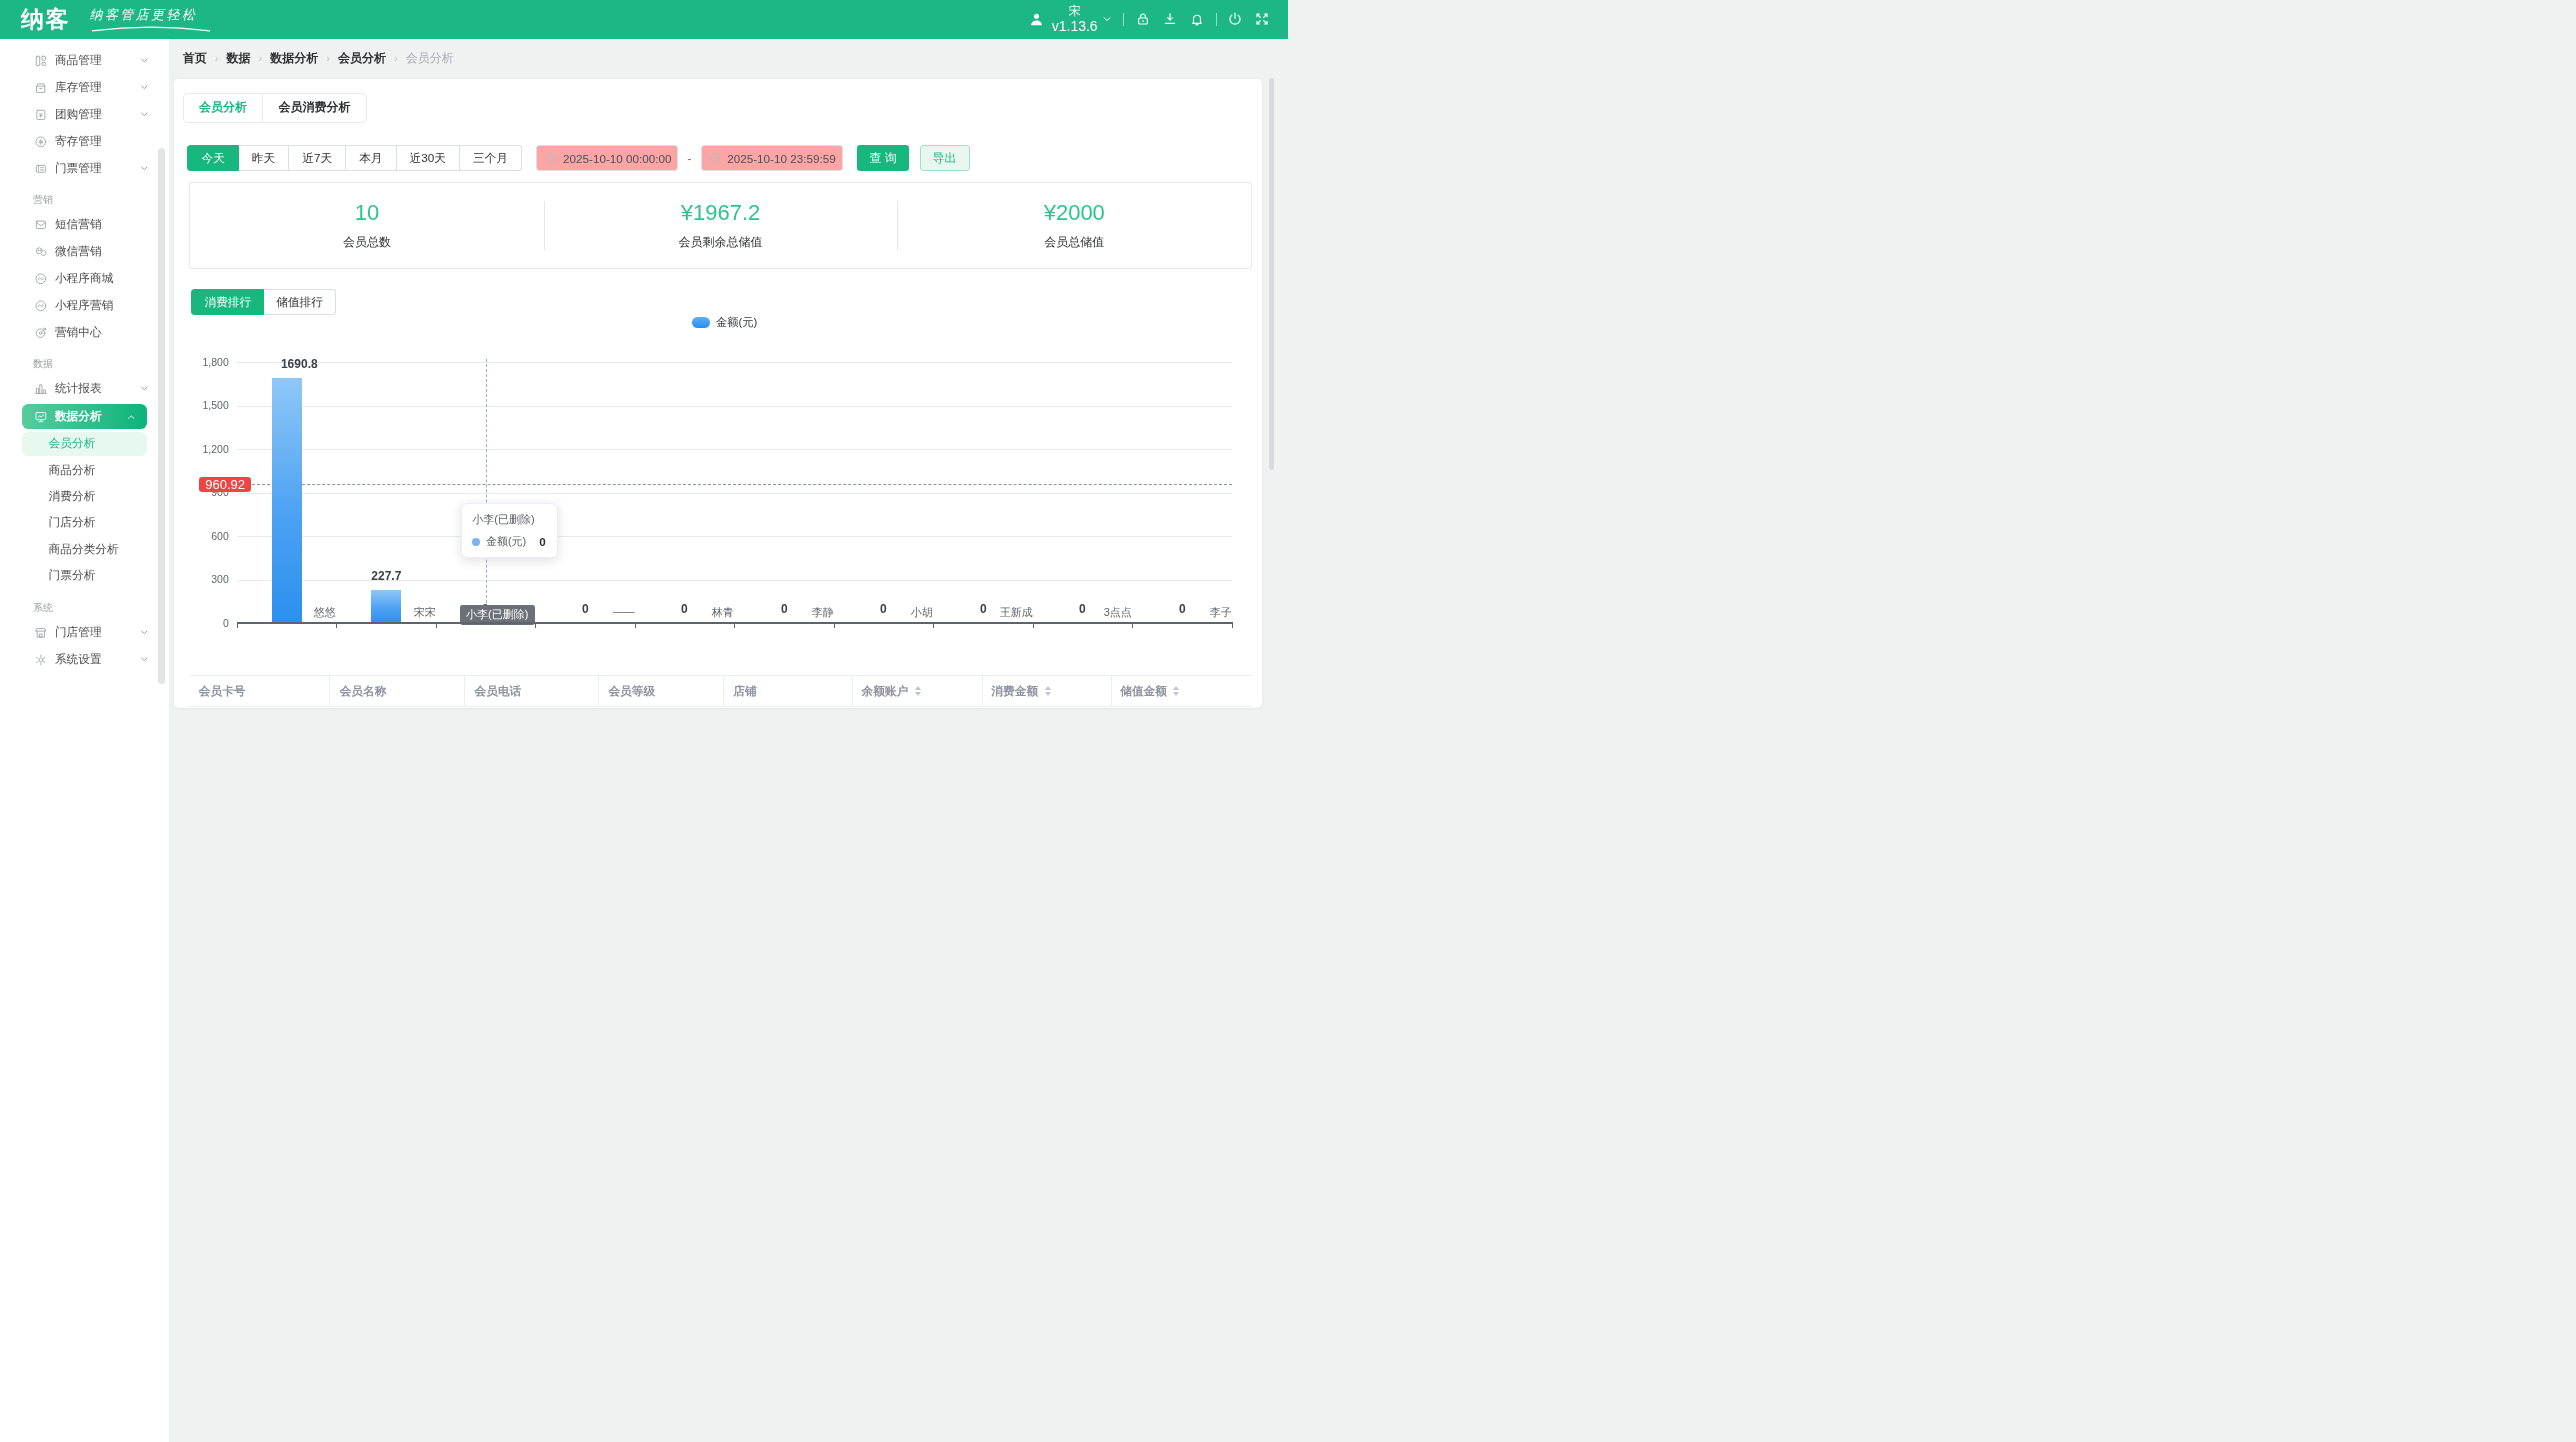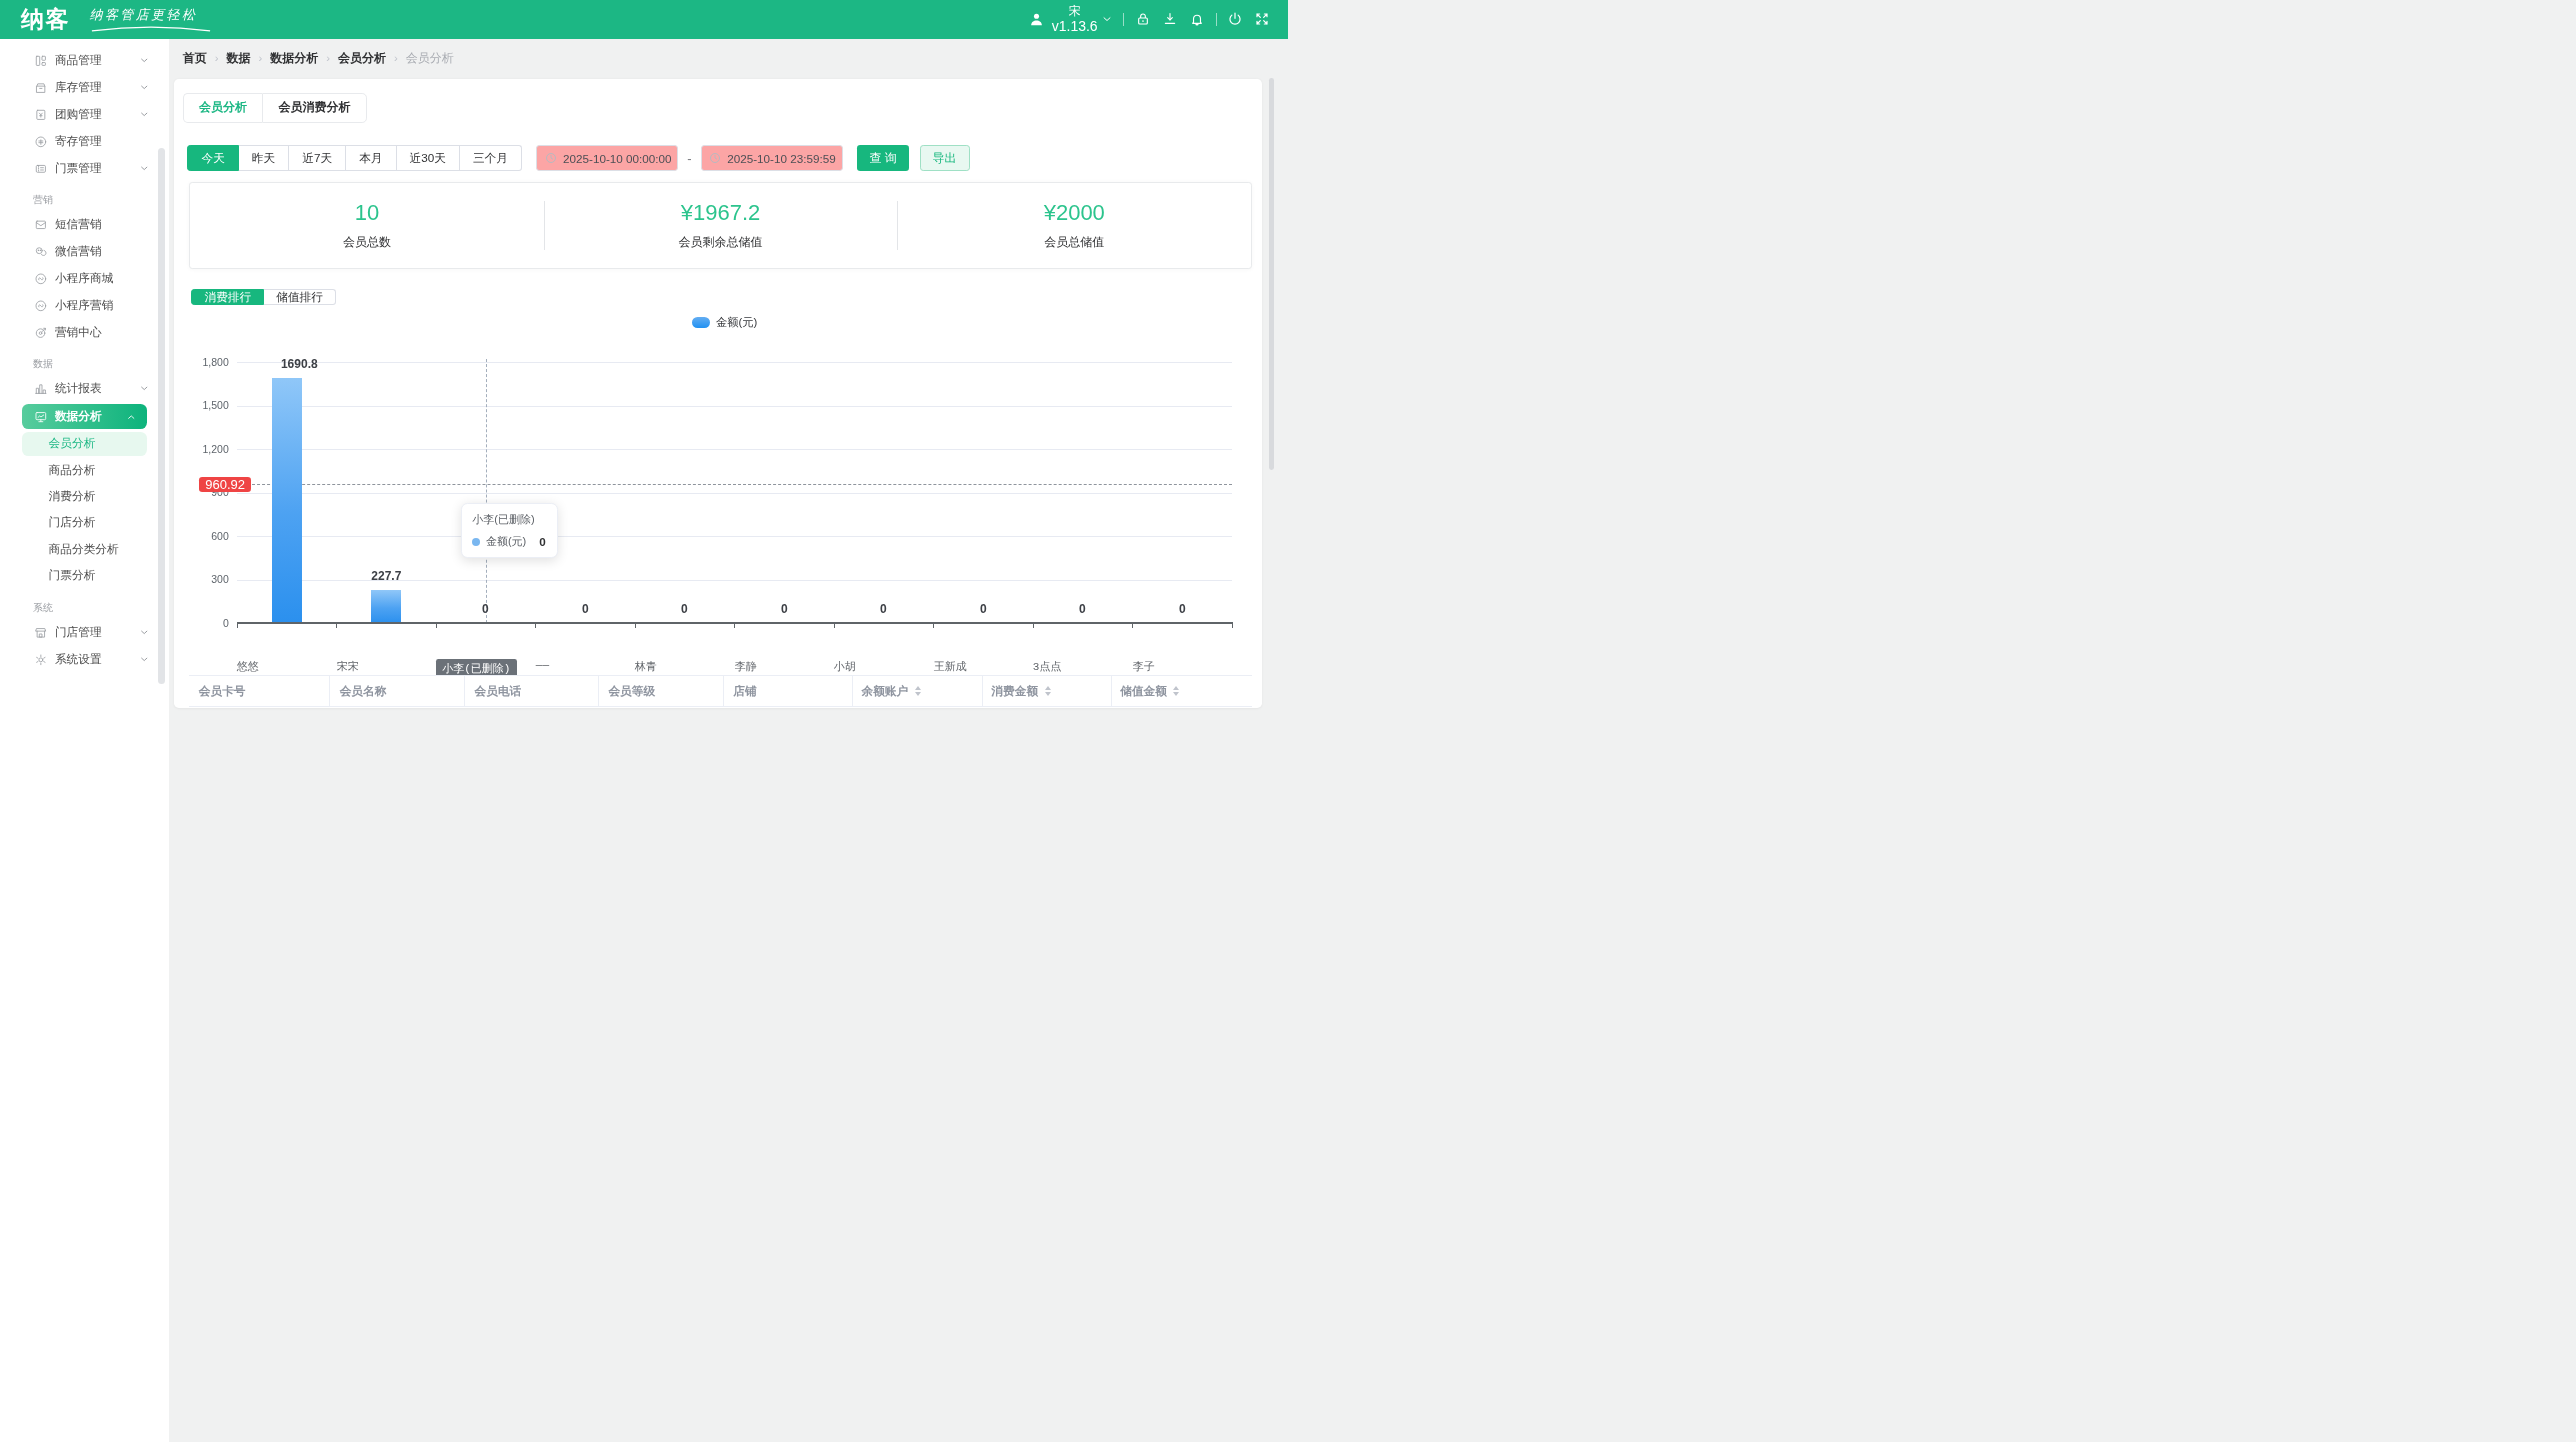--- a/index.html
+++ b/index.html
@@ -78,42 +78,42 @@
 
   
   .stats { position:absolute; left:15.3px; top:103px; width:1063px; height:87px; border:0.8px solid #e8eaec;
     border-radius:3.2px; box-shadow:0 0.8px 4px rgba(0,0,0,.03); display:flex; background:#fff; }
   .stat { flex:1; display:flex; flex-direction:column; align-items:center; justify-content:center; position:relative; }
   .stat + .stat::before { content:""; position:absolute; left:0; top:17.7px; bottom:17.7px; width:0.8px; background:#e3e5e8; }
   .stat-val { font-size:22px; color:#2cc48d; font-weight:500; }
   .stat-lbl { font-size:12px; color:#303133; margin-top:8.9px; }
 
   
-  .toggle { position:absolute; left:17.7px; top:210px; display:flex; height:16px; }
+  .toggle { position:absolute; left:17.7px; top:210px; display:flex; height:26px; }
   .tg { padding:0 12px; border:0.8px solid #dcdfe6; background:#fff; font-size:11.7px; color:#303133;
     display:flex; align-items:center; cursor:pointer; }
   .tg.active { background:#17b77e; border-color:#17b77e; color:#fff; border-radius:3.2px 0 0 3.2px; }
   .tg:last-child { border-left:none; border-radius:0 3.2px 3.2px 0; }
 
   
   .legend { position:absolute; left:518px; top:236px; display:flex; align-items:center; cursor:pointer; }
   .legend-swatch { width:18.5px; height:11.3px; border-radius:5.6px;
     background:linear-gradient(180deg,#63adf2 0%,#2191f2 100%); }
   .legend-label { margin-left:5.6px; font-size:11.3px; color:#36383c; }
   .grid-line { position:absolute; left:63px; width:995px; height:0.8px; background:#e7eaf2; }
   .ytick { position:absolute; left:0; width:55px; text-align:right; font-size:10.5px; color:#5e646b; }
   .axis-line { position:absolute; left:63px; top:543px; width:996px; height:1.6px; background:#5f6468; }
   .axis-tick { position:absolute; top:545px; width:0.8px; height:4px; background:#5f6468; }
   .avg-line { position:absolute; left:63px; width:995px; top:404px; border-top:1.6px dashed #8f959d; }
   .avg-pill { position:absolute; left:25px; top:398px; height:15.3px; background:#ef4444; border-radius:3.2px;
     color:#fff; font-size:13px; display:flex; align-items:center; padding:0 6.4px; z-index:4; }
   .hover-line { position:absolute; top:280px; height:264px; width:0; border-left:0.8px dashed #a3aebc; }
   .bar { position:absolute; width:30px; background:linear-gradient(180deg,#90c7f8 0%,#4da2f2 55%,#2b90ee 100%); }
   .val-label { position:absolute; width:99px; text-align:center; font-size:12px; font-weight:bold; color:#3d4046; }
-  .cat-label { position:absolute; top:580px; width:99px; text-align:left; font-size:11px; color:#5f6368;font-family:Liberation Mono, monospace; }
+  .cat-label { position:absolute; top:526px; width:99px; text-align:right; font-size:11px; color:#5f6368; }
   .cat-hl { display:inline-block; background:#6b7178; color:#fff; border-radius:2.4px; padding:2.4px 6.4px; }
   .tooltip { position:absolute; left:287px; top:424px; min-width:97px; padding:8px 10.5px; background:#fff;
     border:0.8px solid #ebeef5; border-radius:6.4px; box-shadow:0 2.4px 11.3px rgba(0,0,0,.12); z-index:6; }
   .tt-title { font-size:11px; color:#5c6066; }
   .tt-row { display:flex; align-items:center; margin-top:7.2px; }
   .tt-dot { width:8px; height:8px; border-radius:50%; background:#7ab7f0; flex:0 0 auto; }
   .tt-name { margin-left:5.6px; font-size:11px; color:#5c6066; }
   .tt-val { margin-left:13px; font-size:11.7px; font-weight:bold; color:#303133; }
 
   

